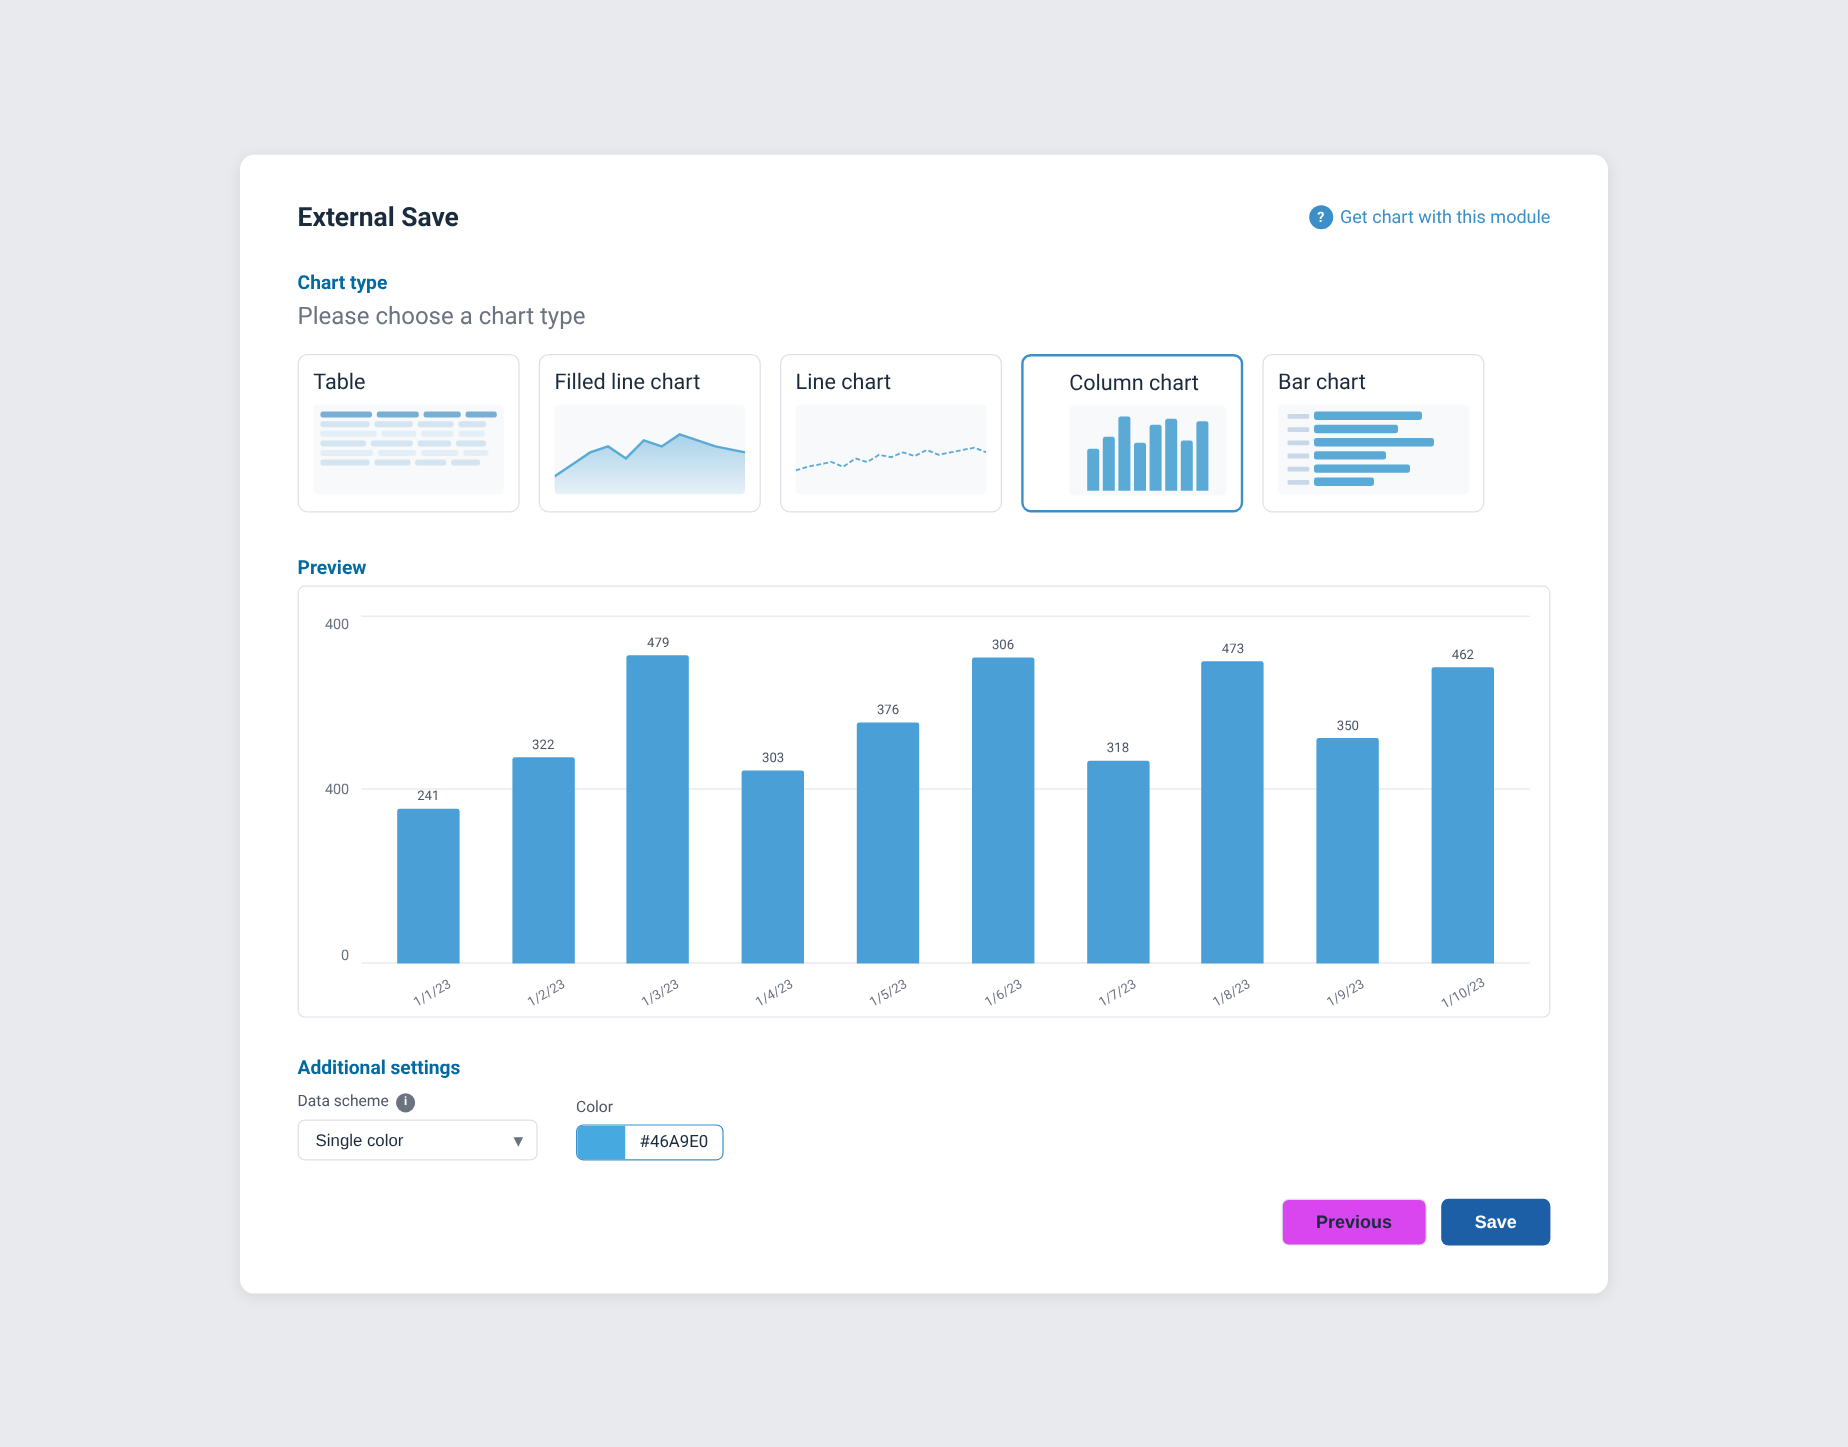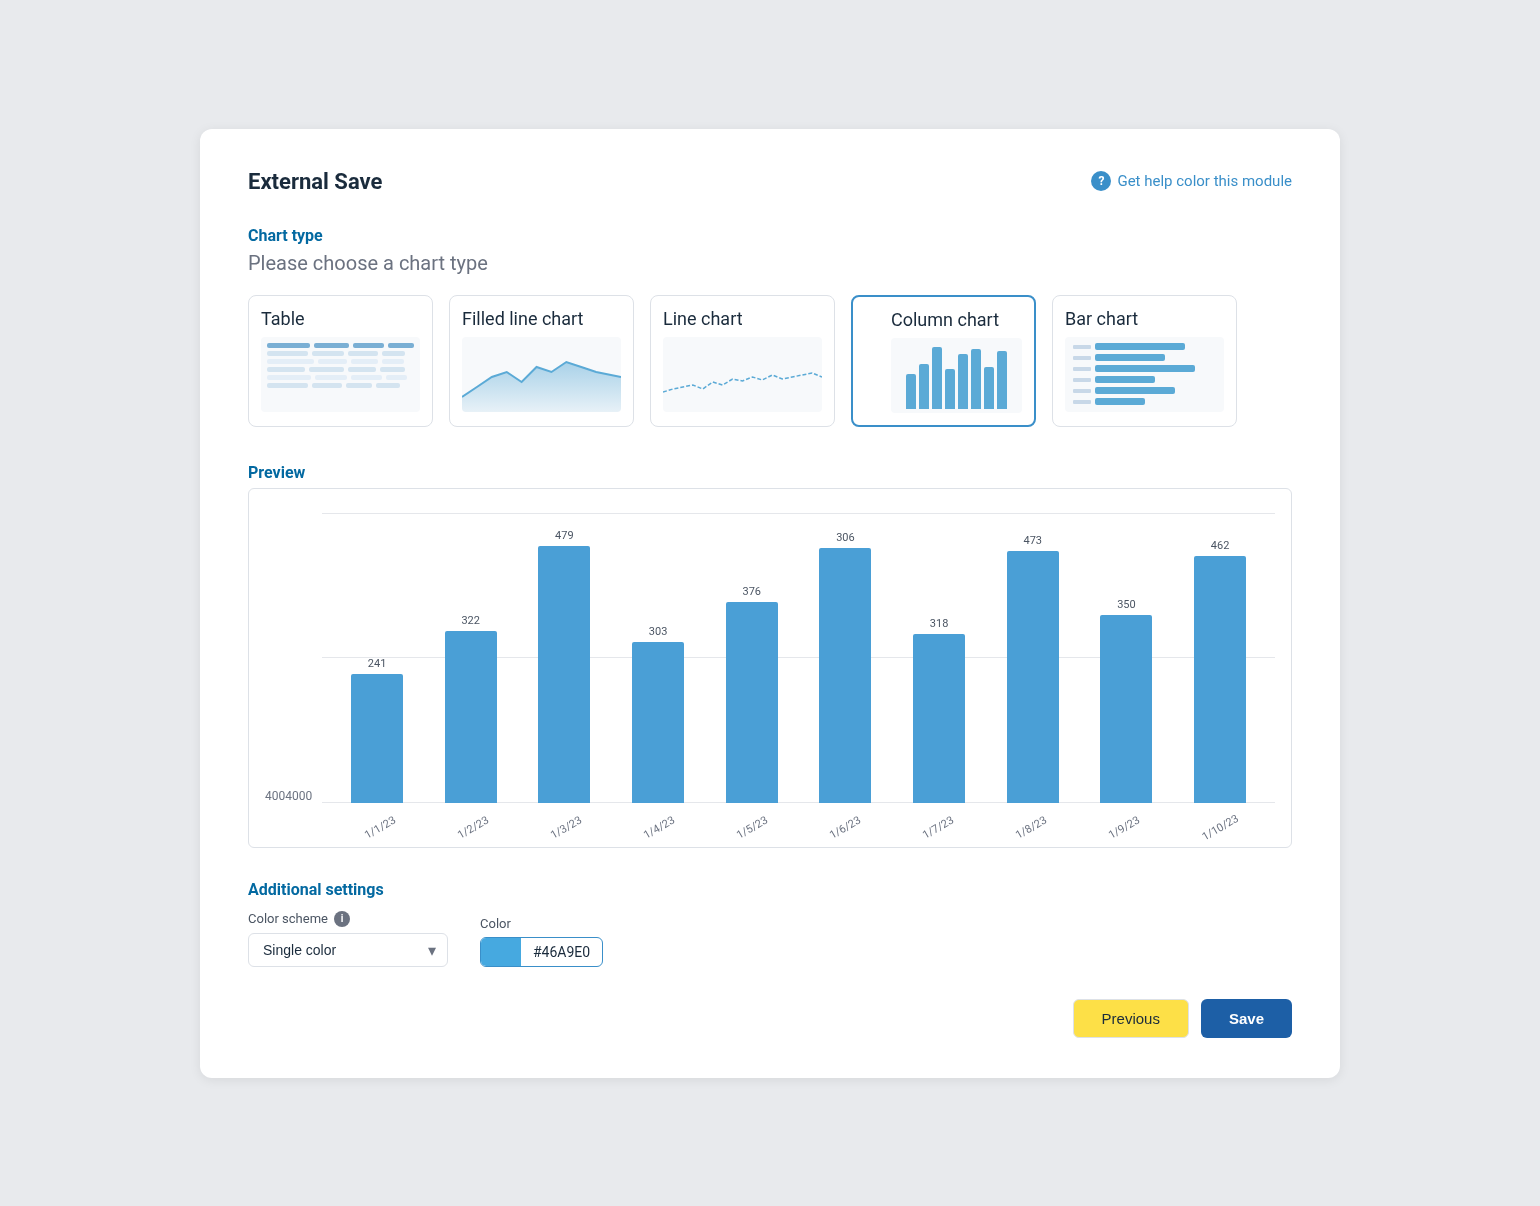--- a/index.html
+++ b/index.html
@@ -161,20 +161,21 @@
       position: relative;
       height: 360px;
     }
     .chart-area {
       display: flex;
       height: 100%;
       position: relative;
     }
     .y-axis {
       display: flex;
+      flex-direction: column;
       justify-content: space-between;
       align-items: flex-end;
       padding-right: 10px;
       padding-bottom: 32px;
       font-size: 12px;
       color: #6b7280;
       min-width: 36px;
     }
     .bars-area {
       flex: 1;
@@ -317,26 +318,27 @@
     }
     
     .footer-buttons {
       display: flex;
       justify-content: flex-end;
       gap: 12px;
       margin-top: 12px;
     }
     .btn-previous {
       border: 1.5px solid #dde1e7;
-      background: #fde047;
+      background: #d946ef;
       color: #1a2b3c;
       padding: 10px 28px;
       border-radius: 6px;
       font-size: 15px;
       cursor: pointer;
+      font-weight: bold;
     }
     .btn-save {
       background: #1d5fa6;
       color: #fff;
       border: none;
       padding: 10px 28px;
       border-radius: 6px;
       font-size: 15px;
       cursor: pointer;
       font-weight: 600;
@@ -349,21 +351,21 @@
   </style>
 </head>
 <body>
 
 <div class="card">
 
   <div class="page-header">
     <h1 class="page-title">External Save</h1>
     <a class="help-link">
       <span class="help-icon">?</span>
-      <span>Get help color this module</span>
+      <span>Get chart with this module</span>
     </a>
   </div>
 
   <div class="section">
     <div class="section-title">Chart type</div>
     <div class="section-desc">Please choose a chart type</div>
 
     <div class="chart-type-row">
 
       <div class="chart-type-card">
@@ -551,21 +553,21 @@
         </div>
       </div>
     </div>
   </div>
 
   <div class="additional-settings">
     <div class="section-title">Additional settings</div>
     <div class="settings-row">
       <div class="settings-field">
         <div class="settings-field-label">
-          <span>Color scheme</span>
+          <span>Data scheme</span>
           <span class="info-icon">i</span>
         </div>
         <div class="select-wrapper">
           <select>
             <option>Single color</option>
             <option>Multi color</option>
             <option>Gradient</option>
           </select>
           <span class="select-arrow">▾</span>
         </div>

